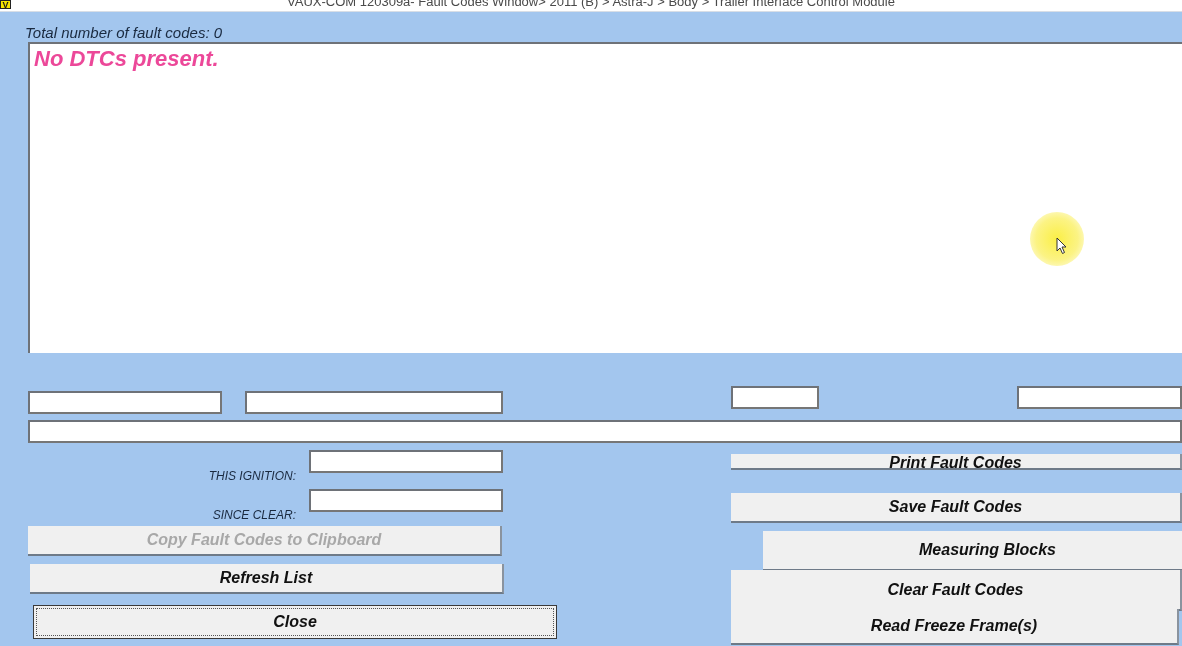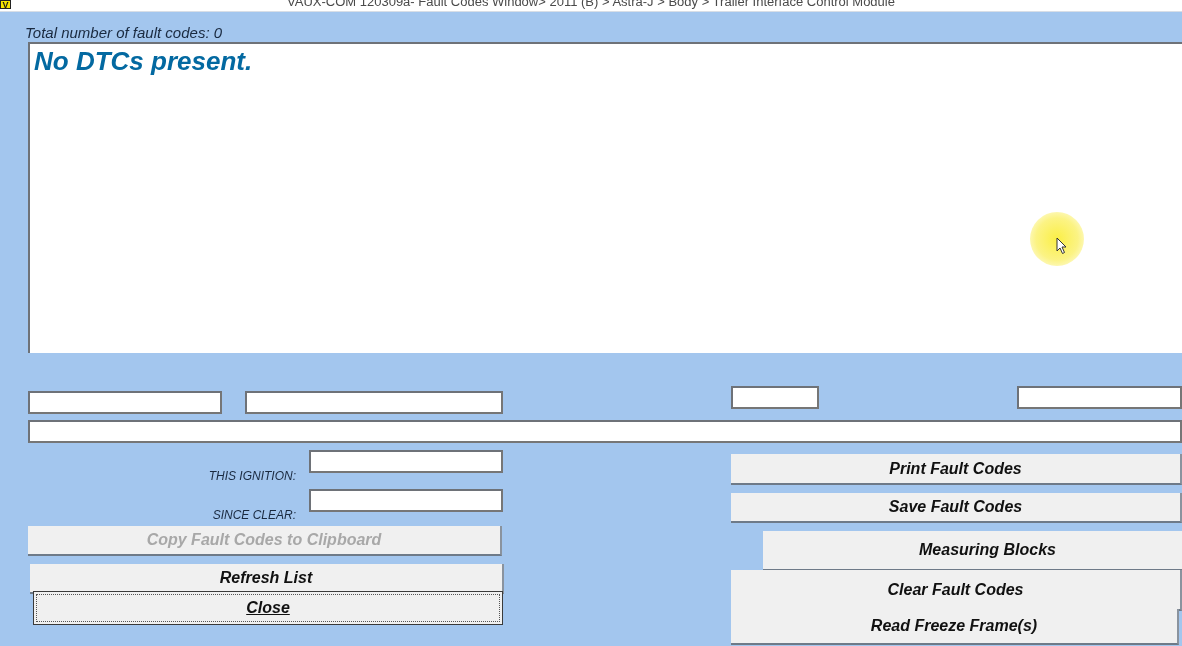--- a/index.html
+++ b/index.html
@@ -58,24 +58,24 @@
       left: 28px; top: 42px;
       width: 1154px; height: 311px;
       background: #ffffff;
       border-top: 2px solid #6e7278;
       border-left: 2px solid #6e7278;
       box-sizing: border-box;
     }
     .dtc-text {
       position: absolute;
       left: 4px; top: 2px;
-      font-size: 26px;
+      font-size: 22px;
       font-weight: bold;
       font-style: italic;
-      color: #0369a1;
+      color: #ec4899;
     }
     .field {
       position: absolute;
       background: #ffffff;
       border-top: 2px solid #6e7278;
       border-left: 2px solid #6e7278;
       box-sizing: border-box;
     }
     .label-right {
       position: absolute;
@@ -143,23 +143,23 @@
 <input class="field" style="left: 28px; top: 420px; width: 1154px; height: 23px;" readonly="" value="">
 
 <div class="label-right" style="left:100px; top:457px; width:196px;">THIS IGNITION:</div>
 <input class="field" style="left: 309px; top: 450px; width: 194px; height: 23px;" readonly="" value="">
 
 <div class="label-right" style="left:100px; top:496px; width:196px;">SINCE CLEAR:</div>
 <input class="field" style="left: 309px; top: 489px; width: 194px; height: 23px;" readonly="" value="">
 
 <button class="btn disabled" style="left:28px; top:526px; width:474px; height:30px;" disabled="">Copy Fault Codes to Clipboard</button>
 <button class="btn" style="left:30px; top:564px; width:474px; height:30px;">Refresh List</button>
-<button class="btn focused" style="left:33px; top:591px; width:470px; height:34px;text-decoration:underline;">Close</button>
+<button class="btn focused" style="left:33px; top:605px; width:524px; height:34px;">Close</button>
 
-<button class="btn" style="left:731px; top:454px; width:451px; height:31px;">Print Fault Codes</button>
+<button class="btn" style="left:731px; top:454px; width:451px; height:16px;">Print Fault Codes</button>
 <button class="btn" style="left:731px; top:493px; width:451px; height:30px;">Save Fault Codes</button>
 <button class="btn" style="left:763px; top:531px; width:451px; height:40px;">Measuring Blocks</button>
 <button class="btn" style="left:731px; top:570px; width:451px; height:41px;">Clear Fault Codes</button>
 <button class="btn" style="left:731px; top:609px; width:448px; height:36px;">Read Freeze Frame(s)</button>
 
 <div class="cursor-highlight"></div>
 <svg class="cursor-icon" viewBox="0 0 12 18">
   <path d="M1 1 L1 14 L4 11 L6.5 16.5 L8.5 15.5 L6 10 L10 10 Z" fill="#ffffff" stroke="#333" stroke-width="1"></path>
 </svg>
 

